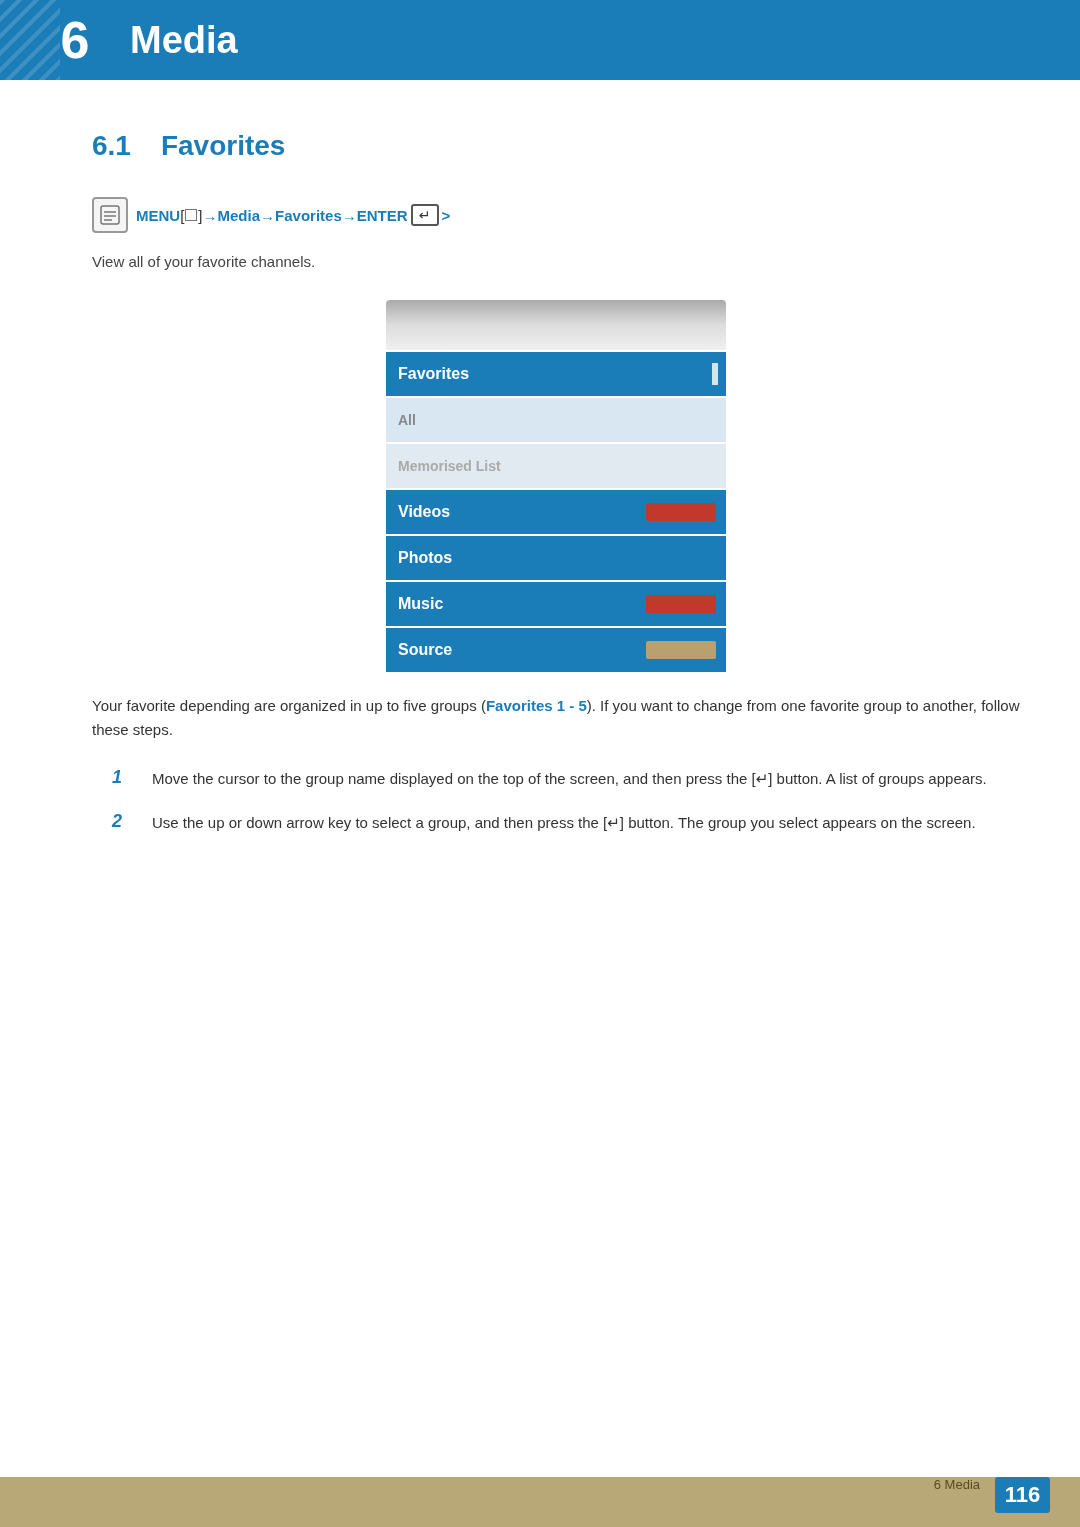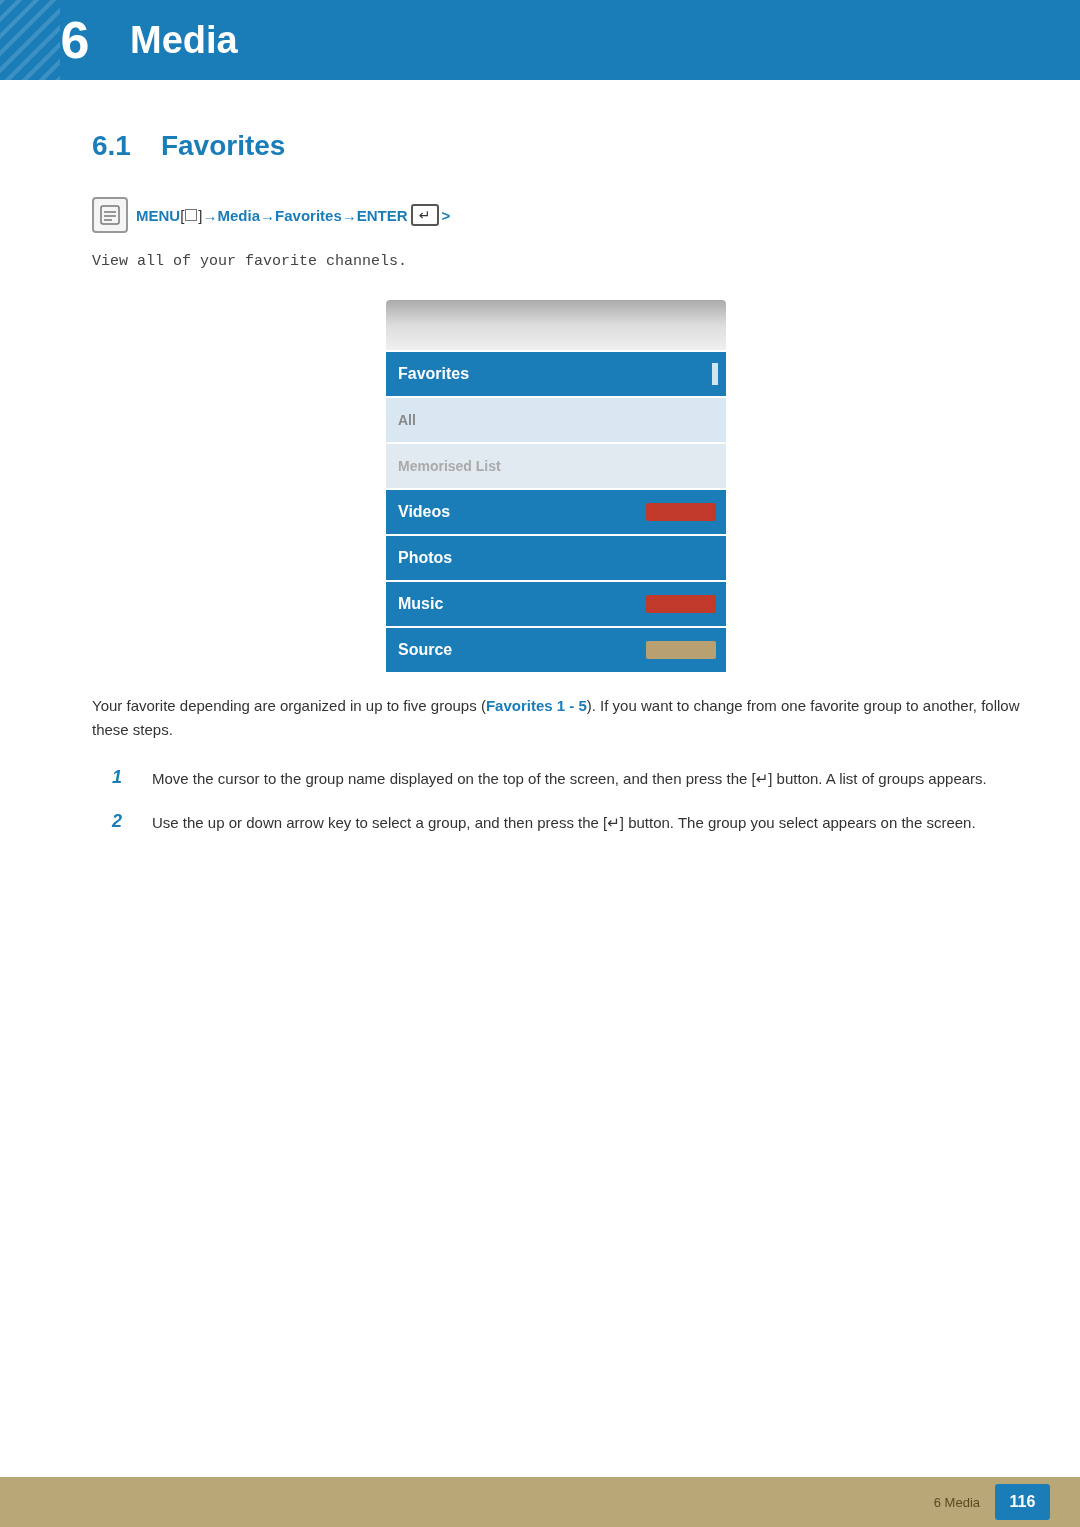--- a/index.html
+++ b/index.html
@@ -136,21 +136,20 @@
       border-radius: 3px;
       font-size: 14px;
       margin: 0 3px;
       color: #333;
     }
 
     .description-text {
       font-size: 15px;
       color: #444;
       margin-bottom: 30px;
-      font-family: Liberation Mono, monospace;
     }
 
     
     .menu-screenshot-container {
       display: flex;
       justify-content: center;
       margin-bottom: 20px;
     }
 
     .menu-screenshot {
@@ -272,40 +271,40 @@
 
     
     .footer-bar {
       position: absolute;
       bottom: 0;
       left: 0;
       width: 100%;
       height: 50px;
       background: #b8a878;
       display: flex;
-      align-items: center;
+      align-items: flex-start;
       justify-content: flex-end;
       padding: 0 30px;
     }
 
     .footer-text {
       font-size: 13px;
       color: #5a4a20;
       margin-right: 15px;
     }
 
     .footer-page {
       background: #1a7db8;
       color: white;
       width: 55px;
       height: 36px;
       display: flex;
       align-items: center;
       justify-content: center;
-      font-size: 16px;
+      font-size: 22px;
       font-weight: bold;
       border-radius: 3px;
     }
   </style>
 </head>
 <body>
 
 <div class="header-bar">
   <div class="stripe-decoration"></div>
   <div class="chapter-number-box">6</div>

